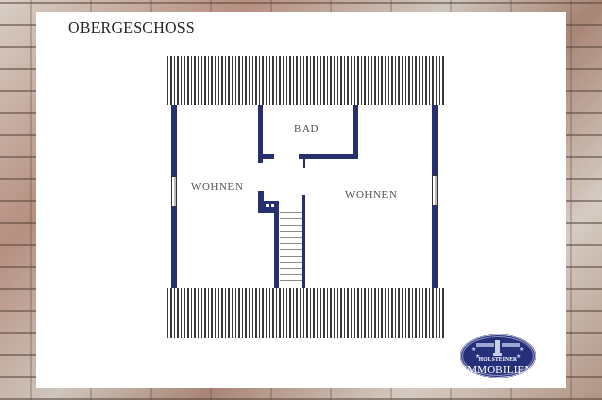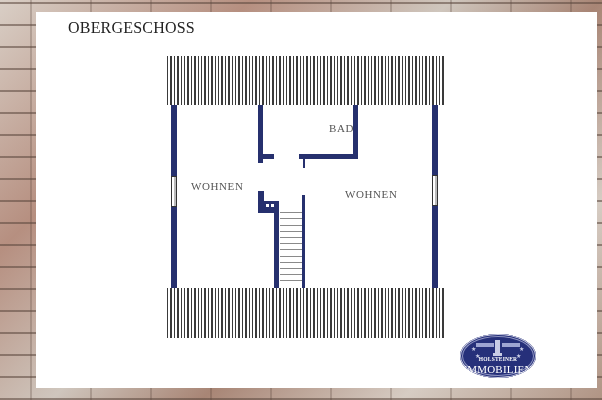--- a/index.html
+++ b/index.html
@@ -8,21 +8,20 @@
       background-color: #b9a99c;
       background-image:
         repeating-linear-gradient(0deg, rgba(90,70,60,0.55) 0 2px, transparent 2px 22px),
         repeating-linear-gradient(90deg, rgba(255,255,255,0.0) 0 30px, rgba(80,60,50,0.25) 30px 32px, rgba(255,255,255,0.0) 32px 60px),
         linear-gradient(135deg, #d9cfc6 0%, #b68f80 25%, #cfc6bd 45%, #a88575 60%, #d6ccc3 80%, #b09484 100%);
       font-family: "Liberation Serif", serif;
     }
     .panel {
       position: absolute; left: 36px; top: 12px; width: 530px; height: 376px;
       background: #ffffff;
-      padding-left: 31px;
     }
     .title {
       position: absolute; left: 32px; top: 7px;
       font-size: 16px; color: #222222; letter-spacing: 0.2px;
       font-family: "Liberation Serif", serif;
     }
     .hatch {
       position: absolute;
       background-color: #ffffff;
       background-image:
@@ -96,21 +95,21 @@
   <div class="wall" style="left:267px; top:147px; width:2px; height:9px;"></div>
 
   <div class="wall" style="left:222px; top:179px; width:6px; height:22px;"></div>
   <div class="wall" style="left:222px; top:189px; width:18px; height:12px;"></div>
   <div style="position:absolute; left:230px; top:192px; width:3px; height:3px; background:#fff;"></div>
   <div style="position:absolute; left:235px; top:192px; width:3px; height:3px; background:#fff;"></div>
   <div class="wall" style="left:238px; top:189px; width:5px; height:87px;"></div>
   <div class="wall" style="left:266px; top:183px; width:3px; height:93px;"></div>
   <div class="stairs"></div>
 
-  <div class="room-label" style="left:258px; top:110px;margin-left:35px;">BAD</div>
+  <div class="room-label" style="left:258px; top:110px;">BAD</div>
   <div class="room-label" style="left:155px; top:168px;">WOHNEN</div>
   <div class="room-label" style="left:309px; top:176px;">WOHNEN</div>
 
 
   <div class="logo">
     <div class="logo-band" style="left:16px;"></div>
     <div class="logo-band" style="left:42px;"></div>
     <div class="logo-tower"></div>
     <span class="logo-star" style="left:11px; top:12px;">★</span>
     <span class="logo-star" style="left:15px; top:19px;">★</span>

